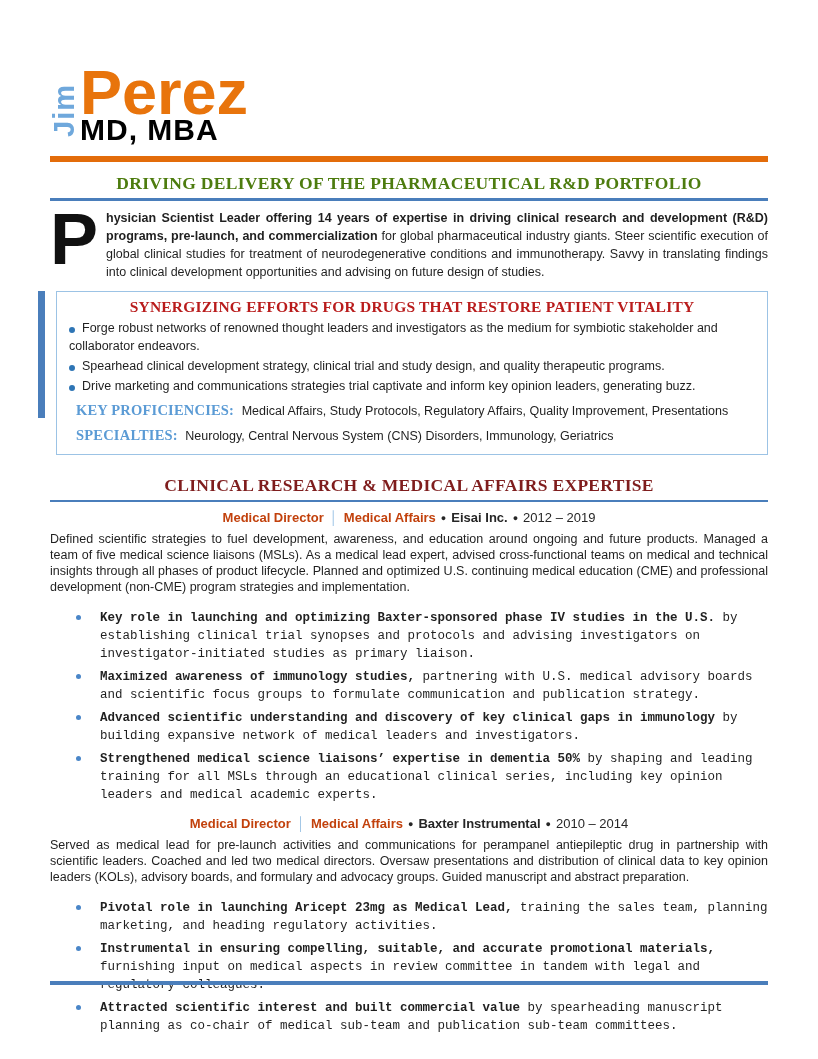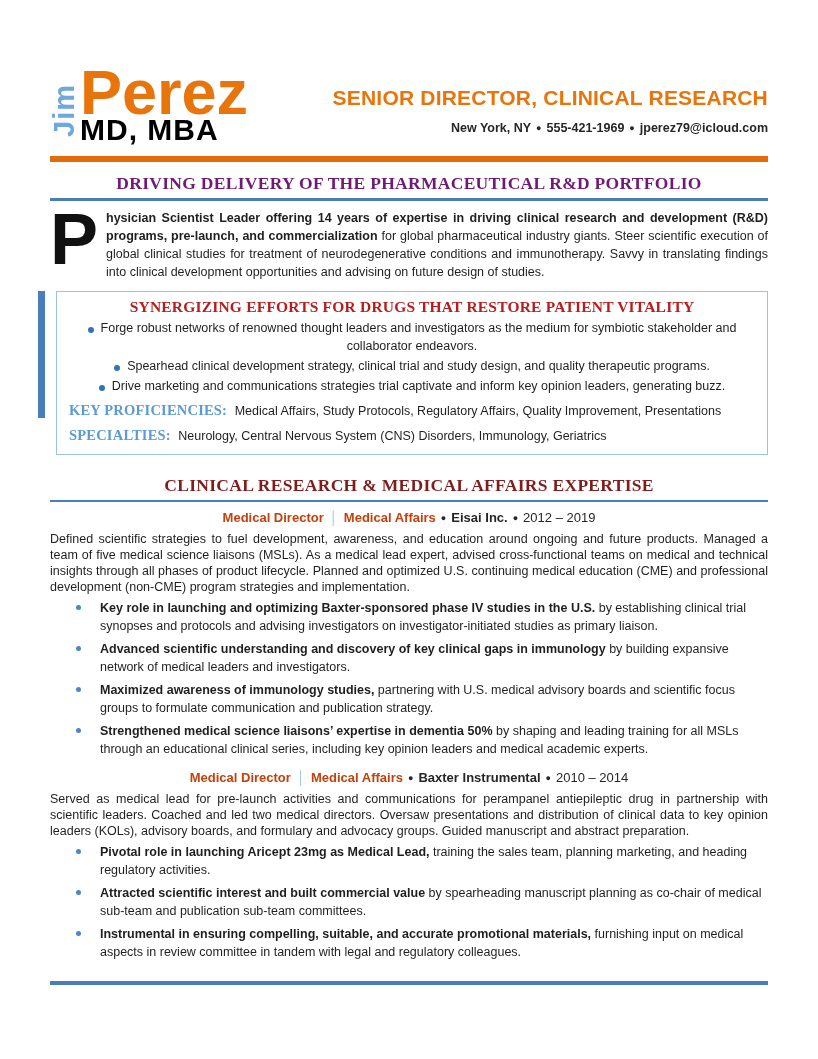--- a/index.html
+++ b/index.html
@@ -28,84 +28,78 @@
   .header-right { flex:1; text-align:right; padding-top:16px; }
   .role-title { font-size:21px; font-weight:bold; color:#E8740C; letter-spacing:0.2px; }
   .contact-line { margin-top:11px; font-size:12.5px; font-weight:bold; color:#262626; }
   .contact-line .sep-dot { margin:0 5px; font-size:9px; vertical-align:1.5px; }
   .rule-orange { height:6px; background:#E36C0A; margin-top:4px; }
   
   .h-serif {
     font-family:"Liberation Serif", serif;
     font-weight:bold; font-size:17.5px; text-align:center; letter-spacing:0.3px;
   }
-  .h-blue  { color:#701a75; margin-top:11px; }
+  .h-blue  { color:#4d7c0f; margin-top:11px; }
   .h-orange{ color:#7f1d1d; margin-top:20px; }
   .rule-blue { height:2.5px; background:#4A7EBB; margin-top:4px; }
   
   .summary { margin-top:8px; font-size:12.5px; line-height:18px; text-align:justify; }
   .dropcap {
     float:left; font-weight:bold; color:#111;
     font-size:72px; line-height:54px; margin:3px 8px 0 0;
   }
   .bold { font-weight:bold; }
   
   .hbox-wrap { position:relative; margin-top:10px; margin-left:6px; }
   .side-bar { position:absolute; left:-18px; top:0; width:7px; height:127px; background:#4A7EBB; }
   .hbox { border:1.5px solid #9CC3E5; padding:6px 12px 9px 12px; }
   .hbox-title {
     font-family:"Liberation Serif", serif; font-weight:bold;
     font-size:15.5px; color:#b91c1c; text-align:center; letter-spacing:0.2px; margin-bottom:3px;
   }
-  .hbullet { font-size:12.5px; line-height:18px; margin-top:2px;text-align:center; }
+  .hbullet { font-size:12.5px; line-height:18px; margin-top:2px; }
   .ring {
     display:inline-block; width:5px; height:5px;
     border:3.5px solid #2E75B5; border-radius:50%;
     margin-right:7px; vertical-align:-1px;
   }
   .prof-line { margin-top:6px; font-size:12.5px; line-height:18px; }
   .prof-label {
     font-family:"Liberation Serif", serif; font-weight:bold;
-    font-size:14.5px; color:#5B9BD5; margin-right:4px; letter-spacing:0.2px;
+    font-size:14.5px; color:#5B9BD5; margin-right:4px; letter-spacing:0.2px;margin-left:7px;
   }
   
   .job-line { margin-top:8px; text-align:center; font-size:13px; color:#262626; }
   .job-role { color:#c2410c; font-weight:bold;margin-top:44px; }
   .sep-pipe { color:#9CC3E5; margin:0 6px; font-weight:normal; }
   .sep-dot  { font-weight:bold; color:#262626; }
   .job-line .sep-dot { margin:0 5px; font-size:9px; vertical-align:1.5px; }
   .job-company { font-weight:bold; }
   .job-summary { margin-top:6px; font-size:12.5px; line-height:16px; text-align:justify; }
-  .xlist { margin-top:4px; }
+  .xlist { margin-top:14px;font-family:Liberation Mono, monospace; }
   .xli { position:relative; padding-left:50px; margin-bottom:5px; font-size:12.5px; line-height:18px; }
   .dot {
     position:absolute; left:26px; top:6px;
     width:5px; height:5px; border-radius:50%; background:#4A86C8;
   }
   .job-block-2 { margin-top:12px; }
   .rule-bottom { position:absolute; left:50px; right:50px; top:981px; height:4px; background:#4A7EBB; }
 </style>
 </head>
 <body>
 
 <div class="page">
 
   <div class="header">
     <div class="logo">
       <span class="first-name">Jim</span>
       <span>
         <div class="last-name">Perez</div>
         <div class="credentials">MD, MBA</div>
       </span>
-    </div>
-    <div class="header-right">
-      <div class="role-title">SENIOR DIRECTOR, CLINICAL RESEARCH</div>
-      <div class="contact-line">
-        <span>New York, NY</span><span class="sep-dot">●</span><span>555-421-1969</span><span class="sep-dot">●</span><span>jperez79@icloud.com</span>
-      </div>
     </div>
   </div>
   <div class="rule-orange"></div>
 
   <div class="h-serif h-blue">DRIVING DELIVERY OF THE PHARMACEUTICAL R&amp;D PORTFOLIO</div>
   <div class="rule-blue"></div>
 
   <p class="summary"><span class="dropcap">P</span><span class="bold">hysician Scientist Leader offering 14 years of expertise in driving clinical research and development (R&amp;D) programs, pre-launch, and commercialization</span><span> for global pharmaceutical industry giants. Steer scientific execution of global clinical studies for treatment of neurodegenerative conditions and immunotherapy. Savvy in translating findings into clinical development opportunities and advising on future design of studies.</span></p>
 
   <div class="hbox-wrap">
@@ -121,30 +115,30 @@
   </div>
 
   <div class="h-serif h-orange">CLINICAL RESEARCH &amp; MEDICAL AFFAIRS EXPERTISE</div>
   <div class="rule-blue"></div>
 
   <div>
     <p class="job-line"><span class="job-role">Medical Director</span><span class="sep-pipe">│</span><span class="job-role">Medical Affairs</span><span class="sep-dot">●</span><span class="job-company">Eisai Inc.</span><span class="sep-dot">●</span><span>2012 – 2019</span></p>
     <p class="job-summary">Defined scientific strategies to fuel development, awareness, and education around ongoing and future products. Managed a team of five medical science liaisons (MSLs). As a medical lead expert, advised cross-functional teams on medical and technical insights through all phases of product lifecycle. Planned and optimized U.S. continuing medical education (CME) and professional development (non-CME) program strategies and implementation.</p>
     <div class="xlist">
       <div class="xli"><span class="dot"></span><span class="bold">Key role in launching and optimizing Baxter-sponsored phase IV studies in the U.S.</span><span> by establishing clinical trial synopses and protocols and advising investigators on investigator-initiated studies as primary liaison.</span></div>
+      <div class="xli"><span class="dot"></span><span class="bold">Maximized awareness of immunology studies,</span><span> partnering with U.S. medical advisory boards and scientific focus groups to formulate communication and publication strategy.</span></div>
       <div class="xli"><span class="dot"></span><span class="bold">Advanced scientific understanding and discovery of key clinical gaps in immunology</span><span> by building expansive network of medical leaders and investigators.</span></div>
-      <div class="xli"><span class="dot"></span><span class="bold">Maximized awareness of immunology studies,</span><span> partnering with U.S. medical advisory boards and scientific focus groups to formulate communication and publication strategy.</span></div>
       <div class="xli"><span class="dot"></span><span class="bold">Strengthened medical science liaisons’ expertise in dementia 50%</span><span> by shaping and leading training for all MSLs through an educational clinical series, including key opinion leaders and medical academic experts.</span></div>
     </div>
   </div>
 
   <div class="job-block-2">
     <p class="job-line"><span class="job-role">Medical Director</span><span class="sep-pipe">│</span><span class="job-role">Medical Affairs</span><span class="sep-dot">●</span><span class="job-company">Baxter Instrumental</span><span class="sep-dot">●</span><span>2010 – 2014</span></p>
     <p class="job-summary">Served as medical lead for pre-launch activities and communications for perampanel antiepileptic drug in partnership with scientific leaders. Coached and led two medical directors. Oversaw presentations and distribution of clinical data to key opinion leaders (KOLs), advisory boards, and formulary and advocacy groups. Guided manuscript and abstract preparation.</p>
     <div class="xlist">
       <div class="xli"><span class="dot"></span><span class="bold">Pivotal role in launching Aricept 23mg as Medical Lead,</span><span> training the sales team, planning marketing, and heading regulatory activities.</span></div>
+      <div class="xli"><span class="dot"></span><span class="bold">Instrumental in ensuring compelling, suitable, and accurate promotional materials,</span><span> furnishing input on medical aspects in review committee in tandem with legal and regulatory colleagues.</span></div>
       <div class="xli"><span class="dot"></span><span class="bold">Attracted scientific interest and built commercial value</span><span> by spearheading manuscript planning as co-chair of medical sub-team and publication sub-team committees.</span></div>
-      <div class="xli"><span class="dot"></span><span class="bold">Instrumental in ensuring compelling, suitable, and accurate promotional materials,</span><span> furnishing input on medical aspects in review committee in tandem with legal and regulatory colleagues.</span></div>
     </div>
   </div>
 
   <div class="rule-bottom"></div>
 </div>
 
 </body></html>

